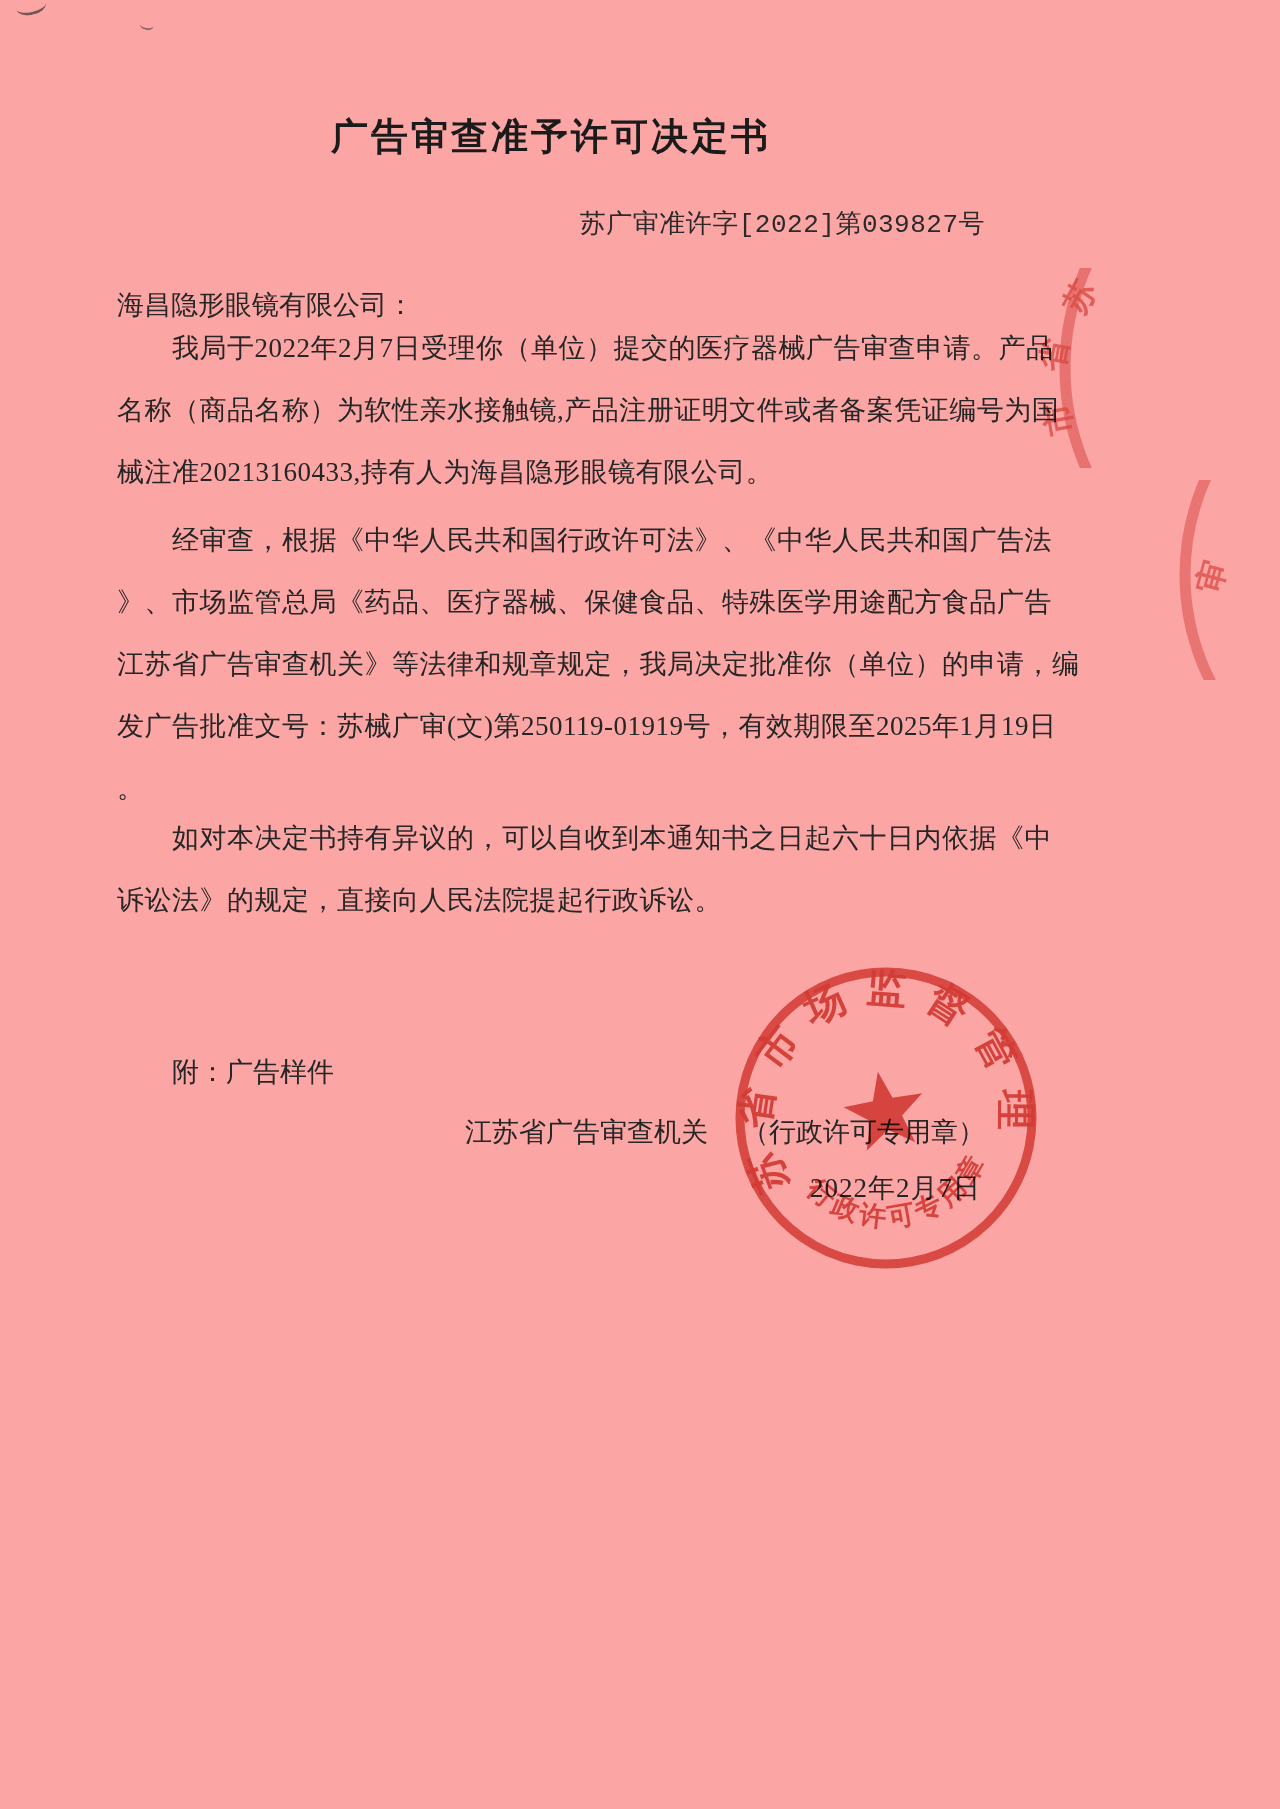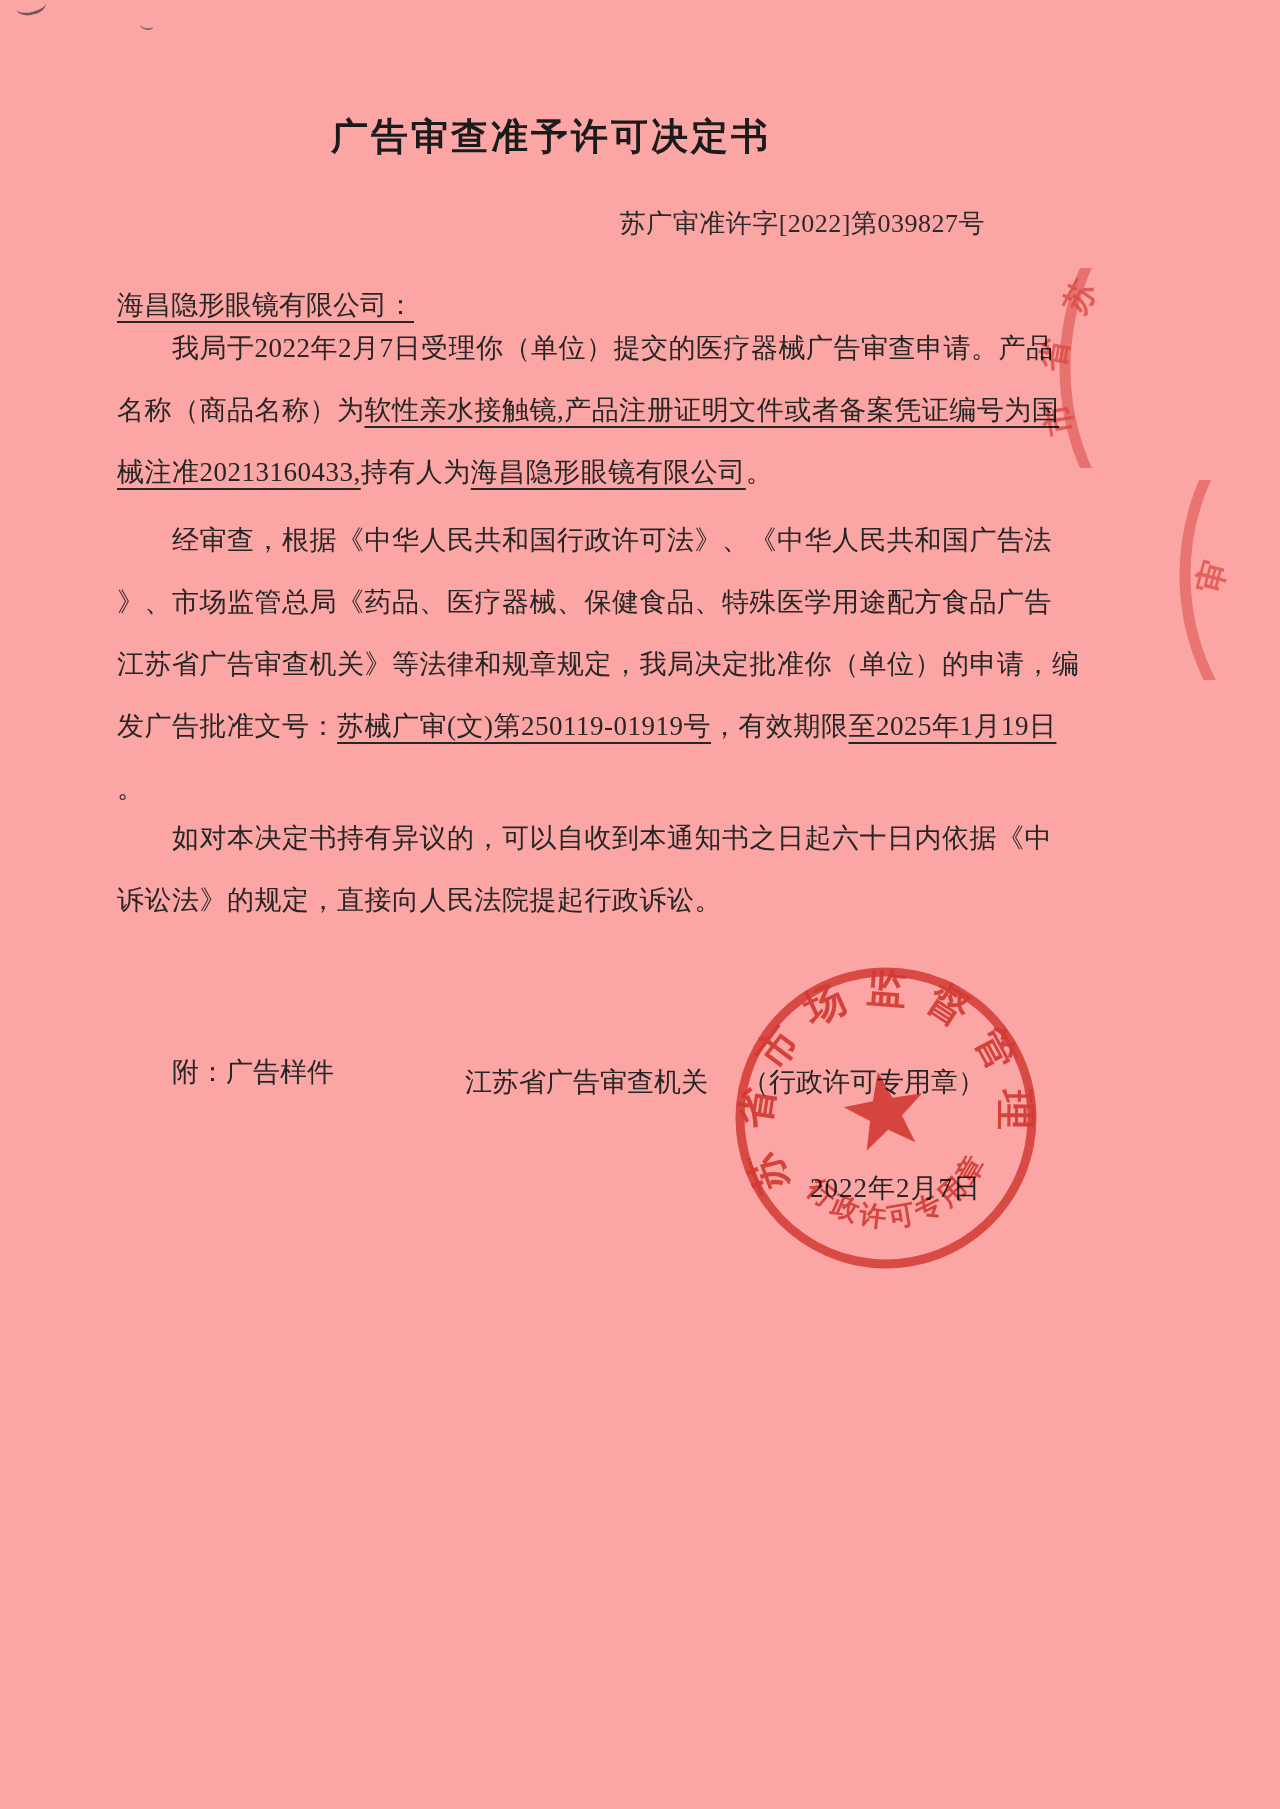--- a/index.html
+++ b/index.html
@@ -7,29 +7,29 @@
     position:relative;width:1280px;height:1809px;overflow:hidden;
     background:#fca5a5;
     font-family:"Liberation Serif","DejaVu Serif",serif;
     color:#212121;
   }
   .content{position:absolute;left:117px;top:0;width:868px;height:100%;}
   .title{
     position:absolute;top:112px;left:0;width:100%;margin:0;
     text-align:center;font-size:37px;font-weight:700;letter-spacing:3px;color:#1b1b1b;
   }
-  .docnum{position:absolute;top:206px;right:0;font-size:26px;letter-spacing:.5px;color:#2a2a2a;}
+  .docnum{position:absolute;top:206px;right:0;font-size:26px;letter-spacing:.5px;color:#2a2a2a;font-family:Liberation Mono, monospace;}
   .addressee{position:absolute;top:287px;left:0;font-size:27px;color:#262626;}
   .para{position:absolute;left:0;width:100%;font-size:27px;color:#262626;}
   .p1{top:328px}.p2{top:520px}.p3{top:818px}
   .tline{height:62px;line-height:40px;white-space:nowrap;letter-spacing:.5px;}
   .ind{text-indent:55px;}
-  .u{text-decoration:underline;text-underline-offset:7px;text-decoration-thickness:1.5px;text-align:right;}
+  .u{text-underline-offset:7px;text-decoration-thickness:1.5px;text-align:right;}
   .attach{position:absolute;top:1054px;left:55px;font-size:27px;color:#262626;}
-  .sig{position:absolute;top:1064px;right:0;font-size:27px;display:flex;gap:34px;color:#262626;}
+  .sig{position:absolute;top:1114px;right:0;font-size:27px;display:flex;gap:34px;color:#262626;}
   .date{position:absolute;top:1170px;right:4px;font-size:27px;letter-spacing:1px;color:#262626;}
 
   .stamp{position:absolute;mix-blend-mode:multiply;}
   .main-stamp{left:726px;top:958px;width:320px;height:320px;transform:rotate(-10deg);opacity:.9;}
   .ring{fill:none;stroke:#d0463c;stroke-width:9;stroke-opacity:.85;}
   .thin{stroke-width:11;stroke-opacity:.5;}
   .star{fill:#d0463c;fill-opacity:.9;}
   .ringtext{font-size:40px;font-weight:700;fill:#d0463c;fill-opacity:.92;letter-spacing:18px;text-anchor:middle;font-family:"Liberation Serif","DejaVu Serif",serif;}
   .bottext{font-size:27px;font-weight:700;fill:#d0463c;fill-opacity:.9;letter-spacing:4px;text-anchor:middle;font-family:"Liberation Serif","DejaVu Serif",serif;}
   .fragchar{font-size:32px;font-weight:700;fill:#d8584c;fill-opacity:.8;font-family:"Liberation Serif","DejaVu Serif",serif;}

